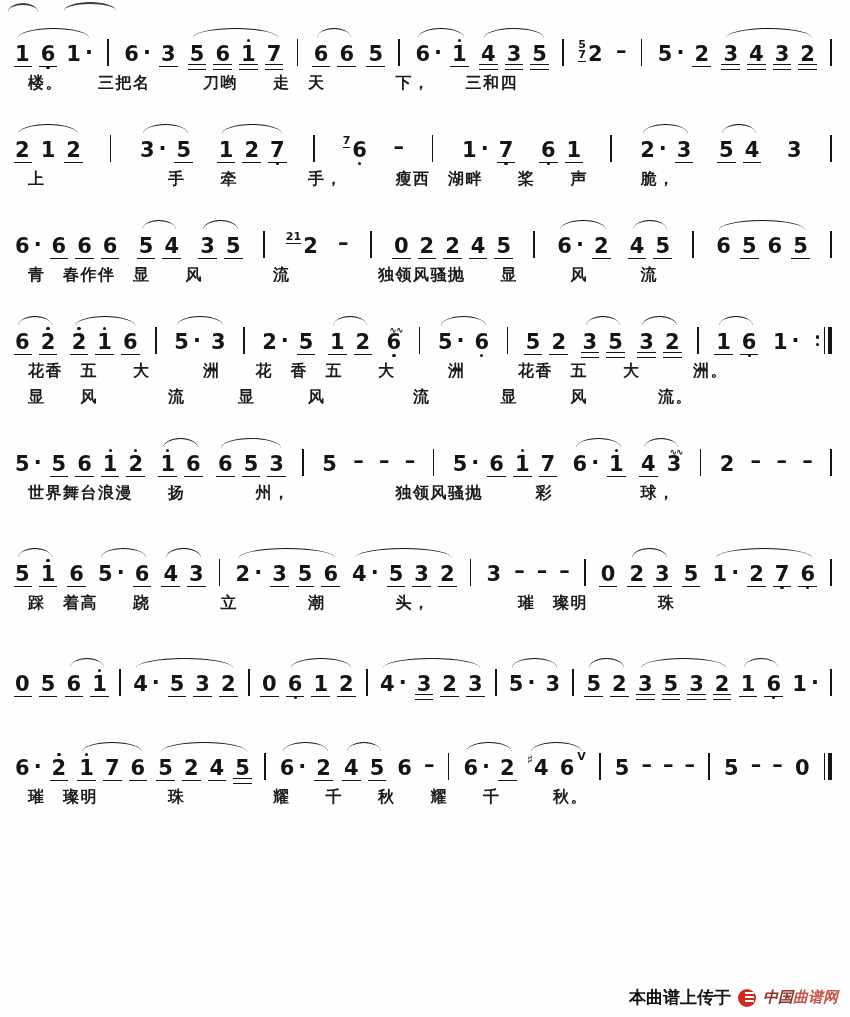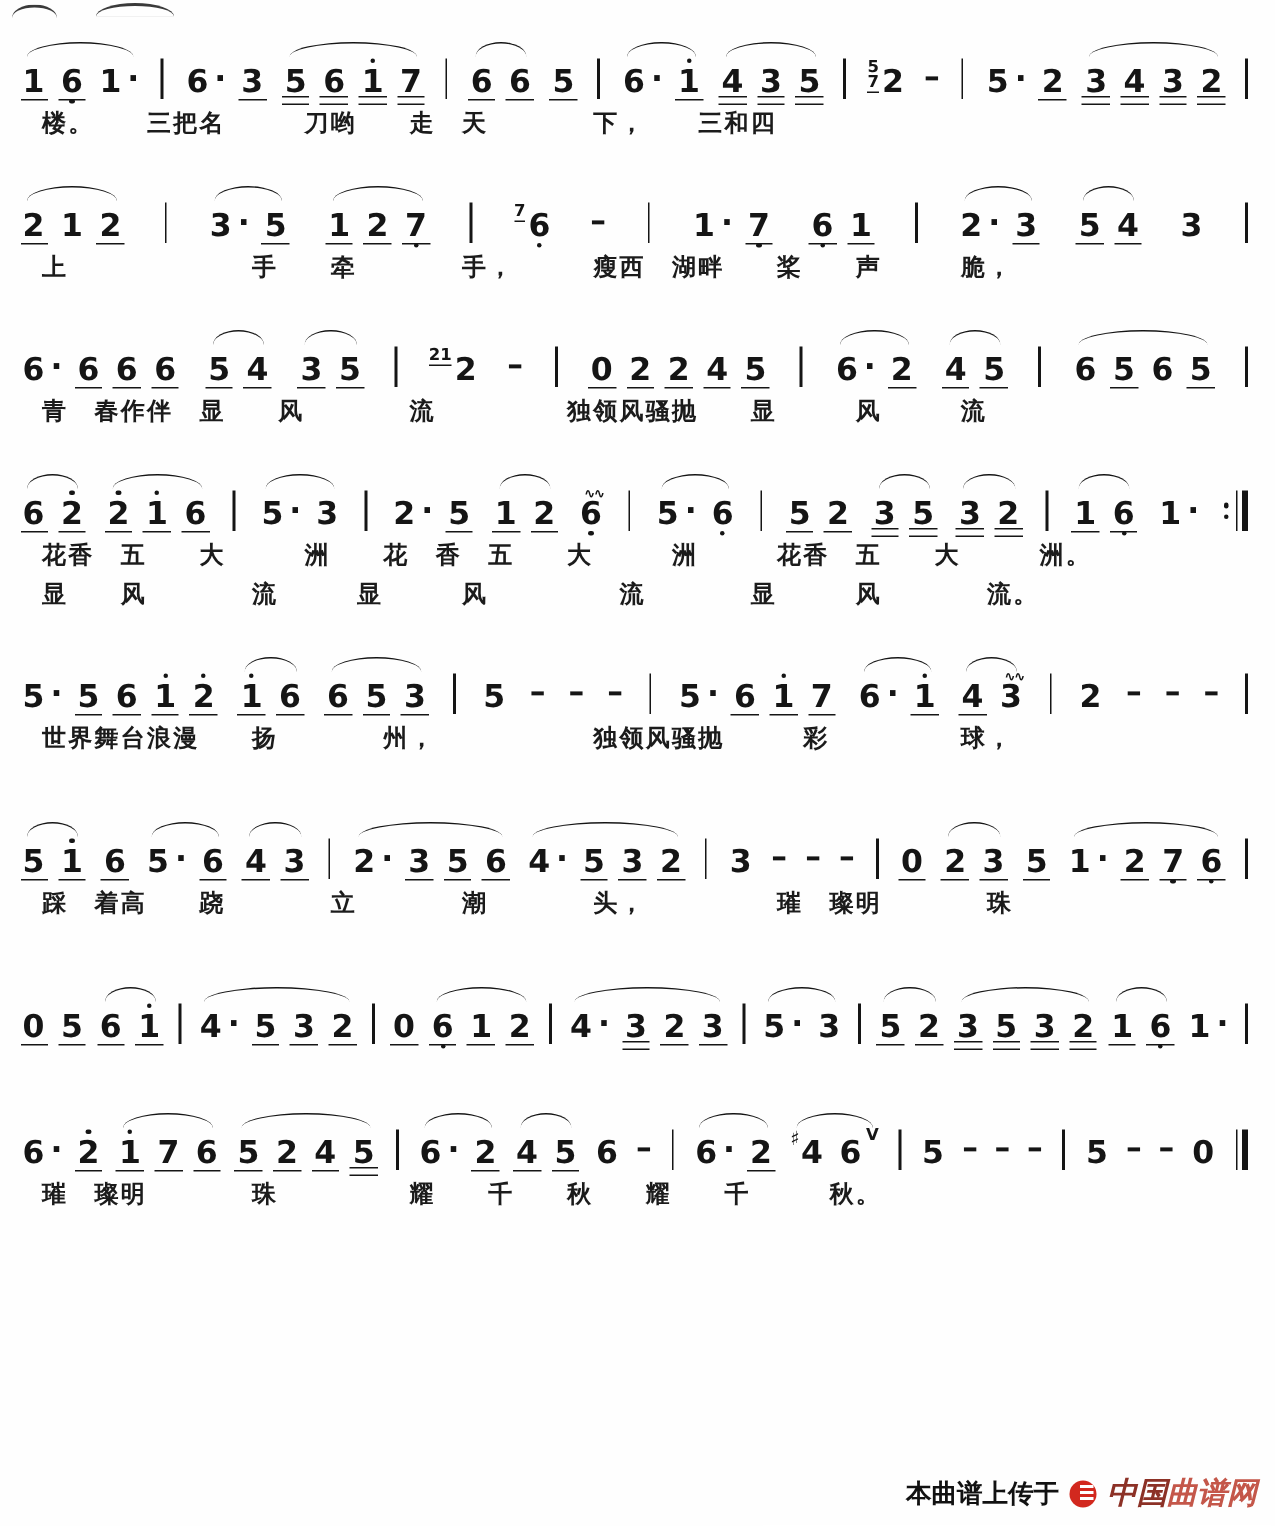--- a/index.html
+++ b/index.html
@@ -39,21 +39,21 @@
         color:#1b1b1b;white-space:pre;letter-spacing:1.5px;padding-left:14px;font-weight:600;}
   .top-marks .arc{position:absolute;border-top:2px solid #3a3a3a;
         border-radius:50% 50% 0 0/100% 100% 0 0;height:7px;}
   .arc.a1{left:8px;top:3px;width:30px;}
   .arc.a2{left:64px;top:2px;width:52px;}
   .footer{position:absolute;right:12px;bottom:8px;display:flex;align-items:center;gap:7px;}
   .f-text{font-family:"Liberation Serif","DejaVu Serif",serif;font-size:17px;color:#111;font-weight:600;}
   .f-logo{width:18px;height:18px;border-radius:50%;position:relative;overflow:hidden;flex:0 0 auto;}
   .f-logo::after{content:"";position:absolute;left:7px;top:3px;right:2px;bottom:3px;
         background:repeating-linear-gradient(#fff 0 2px,transparent 2px 4px);}
-  .f-site{font-family:Liberation Sans, sans-serif;font-style:italic;font-weight:700;font-size:20px;}
+  .f-site{font-family:Liberation Sans, sans-serif;font-style:italic;font-weight:700;font-size:15px;}
 </style>
 </head>
 <body>
 
 <div class="page">
   <div class="top-marks">
     <div class="arc a1"></div>
     <div class="arc a2"></div>
   </div>
 

